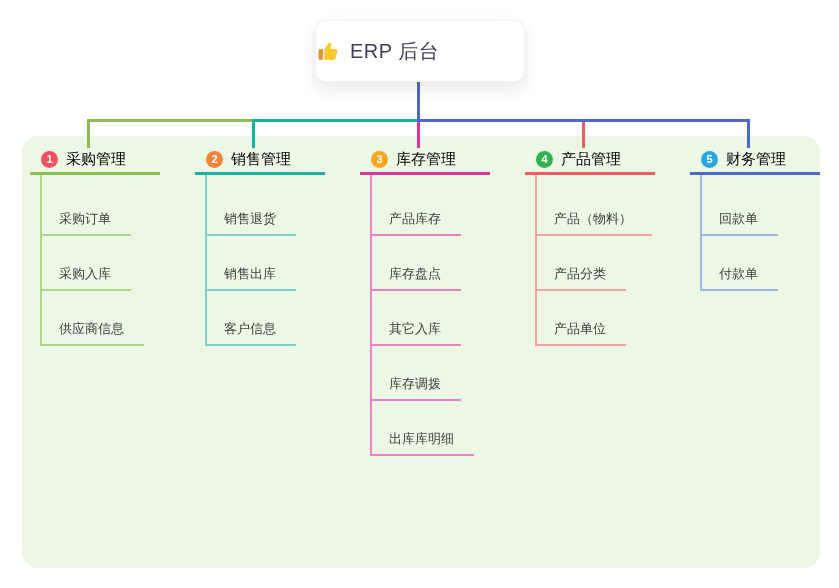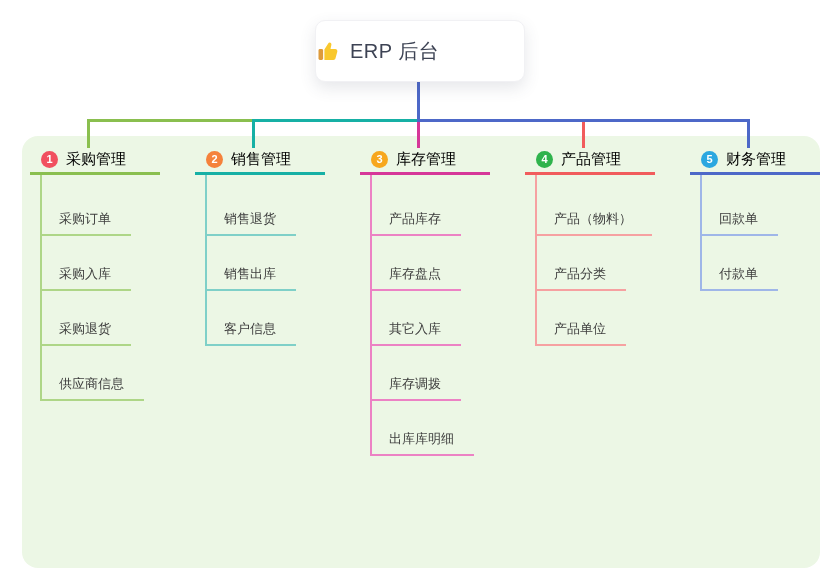--- a/index.html
+++ b/index.html
@@ -92,23 +92,20 @@
         <span class="branch-label">采购管理</span>
       </div>
       <div class="children">
         <div class="child">
           <span class="child-label">采购订单</span>
         </div>
         <div class="child">
           <span class="child-label">采购入库</span>
         </div>
         <div class="child">
-          <span class="child-label">采购退货</span>
-        </div>
-        <div class="child">
           <span class="child-label">供应商信息</span>
         </div>
       </div>
     </div>
     <div class="branch" style="--line: #16b0a5; --light: #7fd0c8;">
       <div class="branch-title">
         <span class="badge" style="background: rgb(245, 130, 59);">2</span>
         <span class="branch-label">销售管理</span>
       </div>
       <div class="children">

